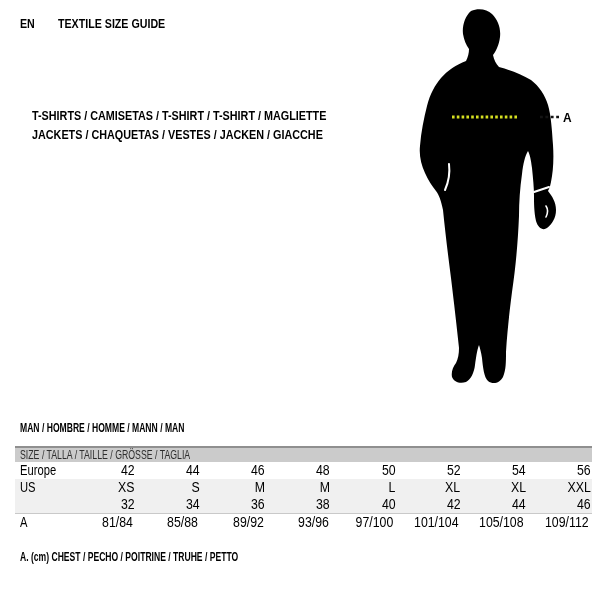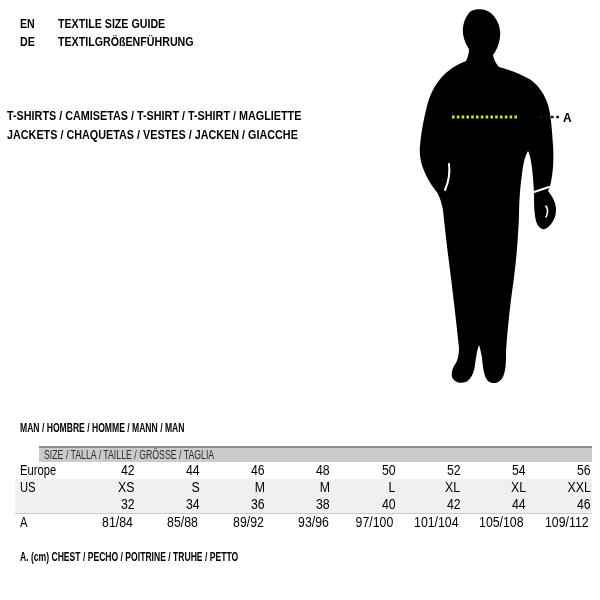--- a/index.html
+++ b/index.html
@@ -15,21 +15,21 @@
   .lang-code {
     width:38px; font-weight:bold; font-size:13px;
     transform:scaleX(0.82); transform-origin:left center; white-space:nowrap;
   }
   .lang-label {
     font-weight:bold; font-size:13px;
     transform:scaleX(0.82); transform-origin:left center; white-space:nowrap;
   }
 
   
-  .garment-block { position:absolute; left:7px; top:107px; }
+  .garment-block { position:absolute; left:32px; top:107px; }
   .garment-line {
     font-weight:bold; font-size:13.5px; height:18.5px; line-height:18.5px;
     transform:scaleX(0.80); transform-origin:left center; white-space:nowrap;
   }
 
   
   .figure-wrap { position:absolute; left:415px; top:8px; width:165px; height:382px; }
   .measure-label {
     position:absolute; left:563px; top:110px; font-size:13px; font-weight:bold;
     transform:scaleX(0.92); transform-origin:left center;
@@ -38,21 +38,21 @@
   
   .section-title {
     position:absolute; left:20px; top:420px; font-size:13px; font-weight:bold;
     transform:scaleX(0.66); transform-origin:left center; white-space:nowrap;
   }
 
   
   .size-table { position:absolute; left:15px; top:446px; width:577px; }
   .t-header {
     border-top:2px solid #8f8f8f; background:#cbcbcb; height:16px; line-height:15px;
-    padding-left:5px; font-size:12.5px; color:#2e2e2e;margin-left:24px;
+    padding-left:5px; font-size:12.5px; color:#2e2e2e;
   }
   .t-header span {
     display:inline-block; transform:scaleX(0.70); transform-origin:left center; white-space:nowrap;
   }
   .t-row { display:flex; height:17px; line-height:17px; font-size:14px; }
   .t-row.shade { background:#f0f0f0; }
   .t-row.row-a { border-top:1px solid #c9c9c9; }
   .td-label { width:55px; padding-left:5px; }
   .td-label span { display:inline-block; transform:scaleX(0.80); transform-origin:left center; white-space:nowrap; }
   .td { flex:1; text-align:right; }
@@ -66,24 +66,20 @@
 </style>
 </head>
 <body>
 
 <div class="canvas">
 
   <div class="lang-block">
     <div class="lang-row">
       <span class="lang-code">EN</span>
       <span class="lang-label">TEXTILE SIZE GUIDE</span>
-    </div>
-    <div class="lang-row">
-      <span class="lang-code">DE</span>
-      <span class="lang-label">TEXTILGRÖßENFÜHRUNG</span>
     </div>
   </div>
 
   <div class="garment-block">
     <div class="garment-line">T-SHIRTS / CAMISETAS / T-SHIRT / T-SHIRT / MAGLIETTE</div>
     <div class="garment-line">JACKETS / CHAQUETAS / VESTES / JACKEN / GIACCHE</div>
   </div>
 
   <div class="figure-wrap">
     <svg viewBox="415 8 165 382" width="165" height="382">

